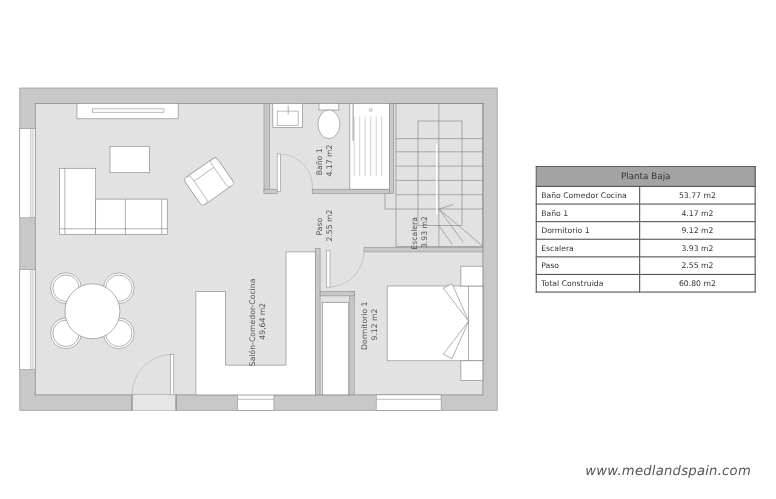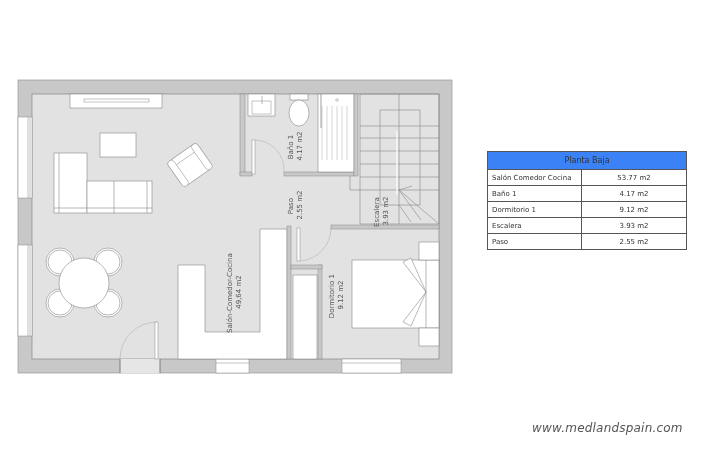--- a/index.html
+++ b/index.html
@@ -5,21 +5,21 @@
   html, body { margin: 0; padding: 0; }
   body { width: 705px; height: 454px; background: #ffffff; position: relative; overflow: hidden;
          font-family: "Liberation Sans", sans-serif; }
   #plan { position: absolute; left: 0; top: 0; }
   .room-label { font-family: "DejaVu Sans", sans-serif; font-size: 7px; fill: #555; }
   table.area {
     position: absolute; left: 487px; top: 151px; width: 200px;
     border-collapse: collapse; font-family: "DejaVu Sans", sans-serif; font-size: 7px; color: #333;
   }
   table.area th {
-    background: #3b82f6; font-weight: normal; font-size: 8px; height: 15px; border: 1px solid #555; text-align: center;
+    background: #a3a3a3; font-weight: normal; font-size: 8px; height: 15px; border: 1px solid #555; text-align: center;
   }
   table.area td { border: 1px solid #555; height: 15px; padding: 0 4px; }
   table.area td.val { text-align: center; width: 96px; }
   .watermark {
     position: absolute; left: 532px; top: 421px; font-family: "DejaVu Sans", sans-serif;
     font-style: italic; font-size: 12px; color: #555; letter-spacing: 0.2px;
   }
 </style>
 </head>
 <body>
@@ -185,35 +185,39 @@
 </svg>
 
 <table class="area">
   <thead>
     <tr>
         <th colspan="2">Planta Baja</th>
       </tr>
   </thead>
   <tbody>
     <tr>
-        <td>Salón Comedor Cocina</td>
+        <td>Baño Comedor Cocina</td>
         <td class="val">53.77 m2</td>
       </tr>
     <tr>
         <td>Baño 1</td>
         <td class="val">4.17 m2</td>
       </tr>
     <tr>
         <td>Dormitorio 1</td>
         <td class="val">9.12 m2</td>
       </tr>
     <tr>
         <td>Escalera</td>
         <td class="val">3.93 m2</td>
       </tr>
     <tr>
         <td>Paso</td>
         <td class="val">2.55 m2</td>
       </tr>
+    <tr>
+        <td>Total Construida</td>
+        <td class="val">60.80 m2</td>
+      </tr>
   </tbody>
 </table>
 
 <div class="watermark">www.medlandspain.com</div>
 
 </body></html>

